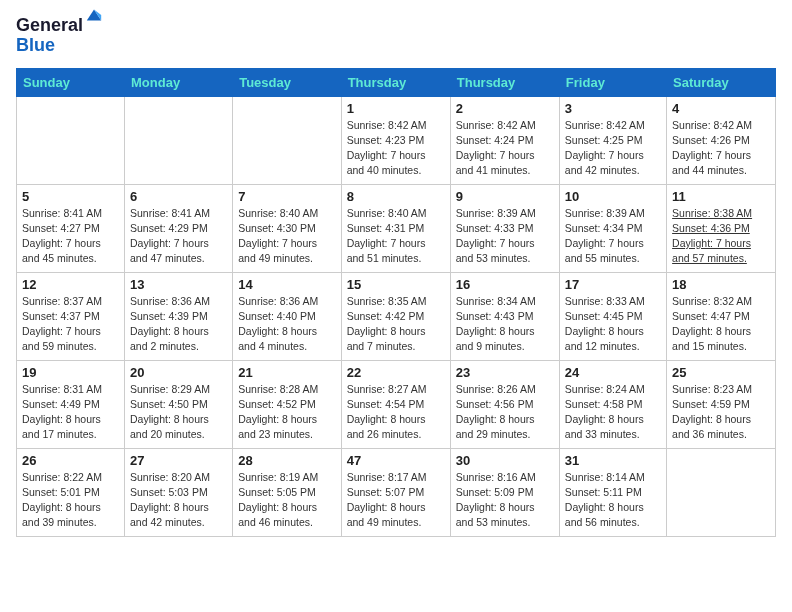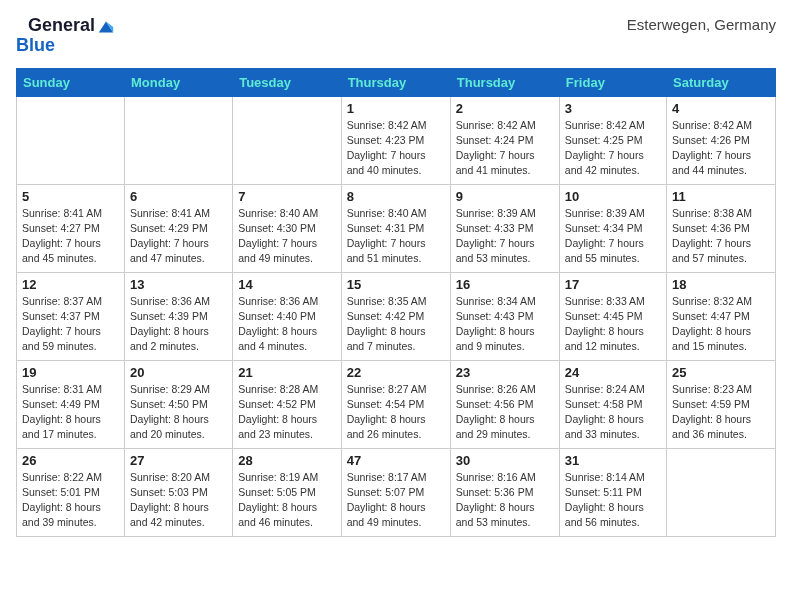--- a/index.html
+++ b/index.html
@@ -95,33 +95,32 @@
       background: #fff;
     }
   </style>
 </head>
 <body>
 
 <div class="header">
   <div class="logo">
     <div style="display:flex;align-items:center;">
       <div class="logo-text">
-        <span style="display:flex;align-items:flex-end;margin-left:12px;">
+        <span style="display:flex;align-items:flex-start;">
           <span class="logo-general">General</span>
           <svg class="logo-icon" viewBox="0 0 20 20" xmlns="http://www.w3.org/2000/svg">
             <polygon points="2,16 10,4 18,16" fill="#1565c0"></polygon>
             <polygon points="10,4 18,16 18,10" fill="#42a5f5"></polygon>
           </svg>
         </span>
         <span class="logo-blue">Blue</span>
       </div>
     </div>
   </div>
   <div class="title-block">
-    <div class="location">Esterwegen, Germany</div>
   </div>
 </div>
 
 <table class="calendar-table">
   <thead>
     <tr>
     <th>Sunday</th>
         <th>Monday</th>
         <th>Tuesday</th>
         <th>Thursday</th>
@@ -192,21 +191,21 @@
 Daylight: 7 hours and 53 minutes.</div>
         </td>
         <td>
           <span class="day-number">10</span>
           <div class="day-info" style="white-space: pre-line;">Sunrise: 8:39 AM
 Sunset: 4:34 PM
 Daylight: 7 hours and 55 minutes.</div>
         </td>
         <td>
           <span class="day-number">11</span>
-          <div class="day-info" style="white-space: pre-line;">Sunrise: 8:38 AM
+          <div class="day-info" style="white-space: pre-line; text-decoration: underline;">Sunrise: 8:38 AM
 Sunset: 4:36 PM
 Daylight: 7 hours and 57 minutes.</div>
         </td>
       </tr>
       <tr class="week-row">
         <td>
           <span class="day-number">12</span>
           <div class="day-info" style="white-space: pre-line;">Sunrise: 8:37 AM
 Sunset: 4:37 PM
 Daylight: 7 hours and 59 minutes.</div>
@@ -313,21 +312,21 @@
         </td>
         <td>
           <span class="day-number">47</span>
           <div class="day-info" style="white-space: pre-line;">Sunrise: 8:17 AM
 Sunset: 5:07 PM
 Daylight: 8 hours and 49 minutes.</div>
         </td>
         <td>
           <span class="day-number">30</span>
           <div class="day-info" style="white-space: pre-line;">Sunrise: 8:16 AM
-Sunset: 5:36 PM
+Sunset: 5:09 PM
 Daylight: 8 hours and 53 minutes.</div>
         </td>
         <td>
           <span class="day-number">31</span>
           <div class="day-info" style="white-space: pre-line;">Sunrise: 8:14 AM
 Sunset: 5:11 PM
 Daylight: 8 hours and 56 minutes.</div>
         </td>
         <td></td>
       </tr>

